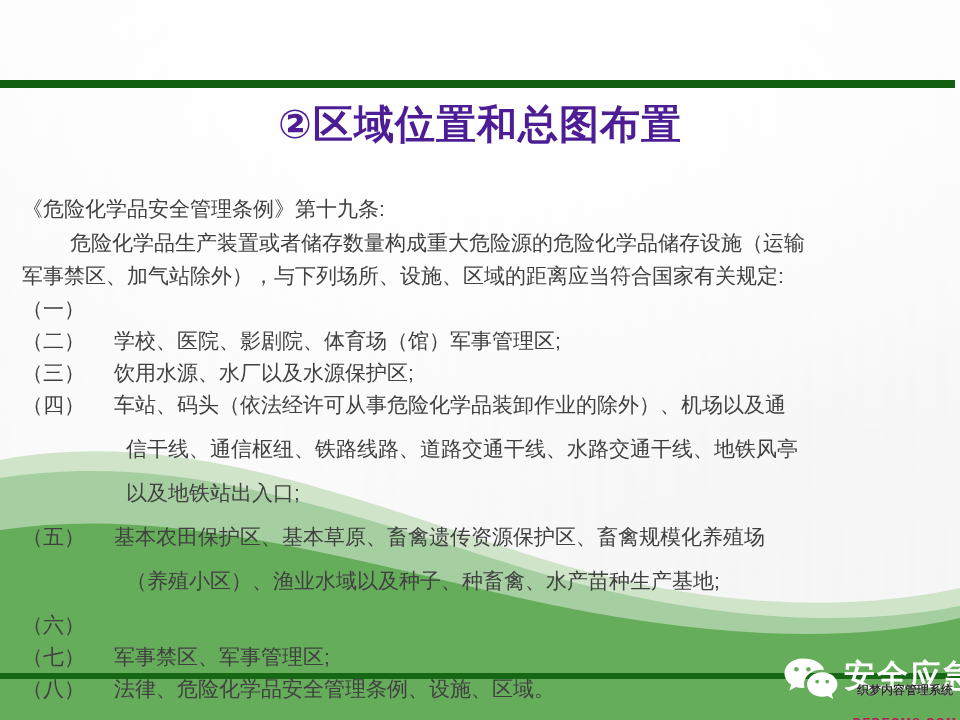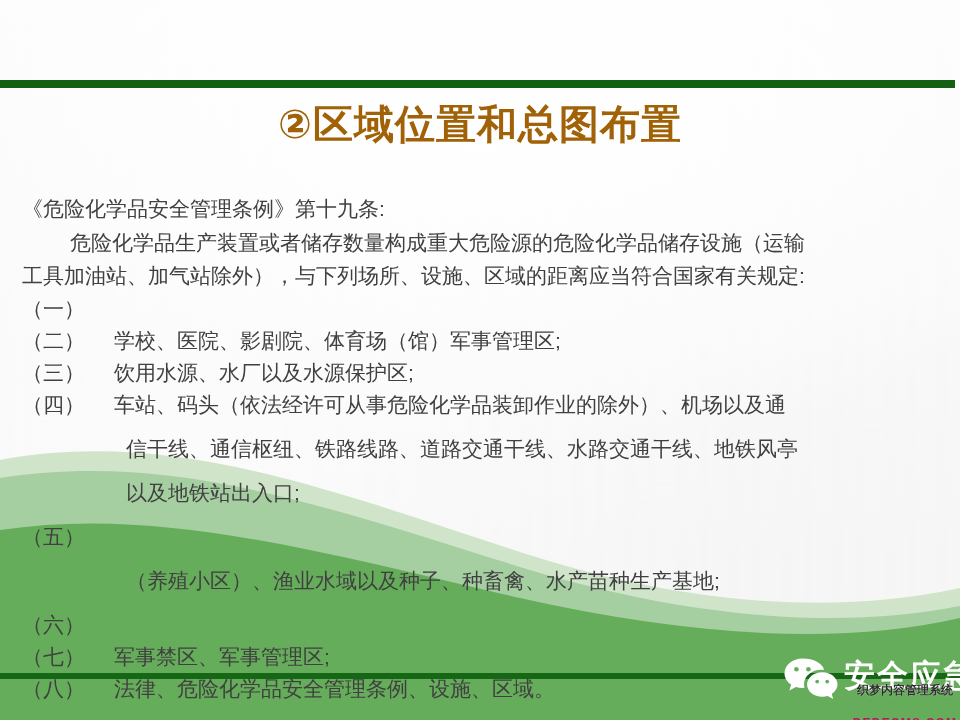--- a/index.html
+++ b/index.html
@@ -69,21 +69,21 @@
   
   .title {
     position: absolute;
     left: 0;
     top: 98px;
     width: 960px;
     text-align: center;
     font-size: 40px;
     line-height: 52px;
     font-weight: 700;
-    color: #a16207;
+    color: #4c1d95;
     letter-spacing: 1px;
     font-family: "Liberation Sans", "DejaVu Sans", sans-serif;
     white-space: nowrap;
   }
 
   
   .body-block {
     position: absolute;
     left: 22px;
     top: 193px;
@@ -176,21 +176,21 @@
     </svg>
   </div>
 
   <div class="bottom-rule"></div>
 
   <div class="title">②区域位置和总图布置</div>
 
   <div class="body-block">
     <div class="line lead">《危险化学品安全管理条例》第十九条:</div>
     <div class="line para"><span style="display:inline-block;width:48px;"></span><span>危险化学品生产装置或者储存数量构成重大危险源的危险化学品储存设施（运输</span></div>
-    <div class="line para">工具加油站、加气站除外），与下列场所、设施、区域的距离应当符合国家有关规定:</div>
+    <div class="line para">军事禁区、加气站除外），与下列场所、设施、区域的距离应当符合国家有关规定:</div>
 
     <div class="item">
       <span class="item-num">（一）</span>
     </div>
 
     <div class="item">
       <span class="item-num">（二）</span>
       <span class="item-txt">学校、医院、影剧院、体育场（馆）军事管理区;</span>
     </div>
 
@@ -201,20 +201,21 @@
 
     <div class="item">
       <span class="item-num">（四）</span>
       <span class="item-txt">车站、码头（依法经许可从事危险化学品装卸作业的除外）、机场以及通</span>
     </div>
     <div class="line cont">信干线、通信枢纽、铁路线路、道路交通干线、水路交通干线、地铁风亭</div>
     <div class="line cont">以及地铁站出入口;</div>
 
     <div class="item">
       <span class="item-num">（五）</span>
+      <span class="item-txt">基本农田保护区、基本草原、畜禽遗传资源保护区、畜禽规模化养殖场</span>
     </div>
     <div class="line cont">（养殖小区）、渔业水域以及种子、种畜禽、水产苗种生产基地;</div>
 
     <div class="item">
       <span class="item-num">（六）</span>
     </div>
 
     <div class="item">
       <span class="item-num">（七）</span>
       <span class="item-txt">军事禁区、军事管理区;</span>

